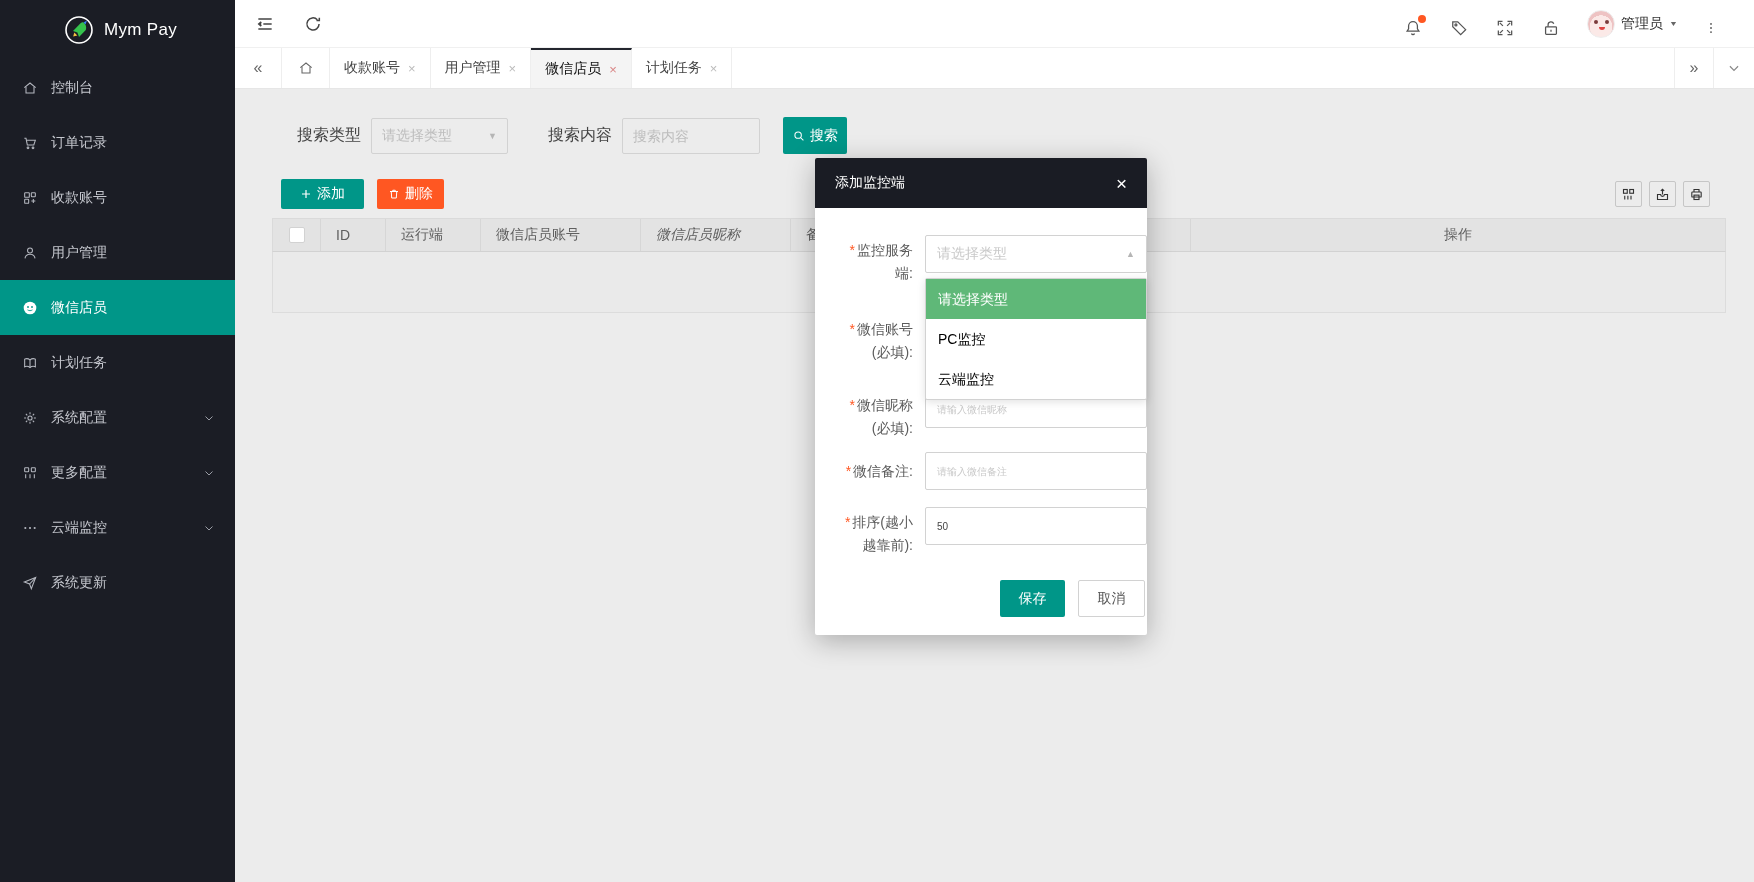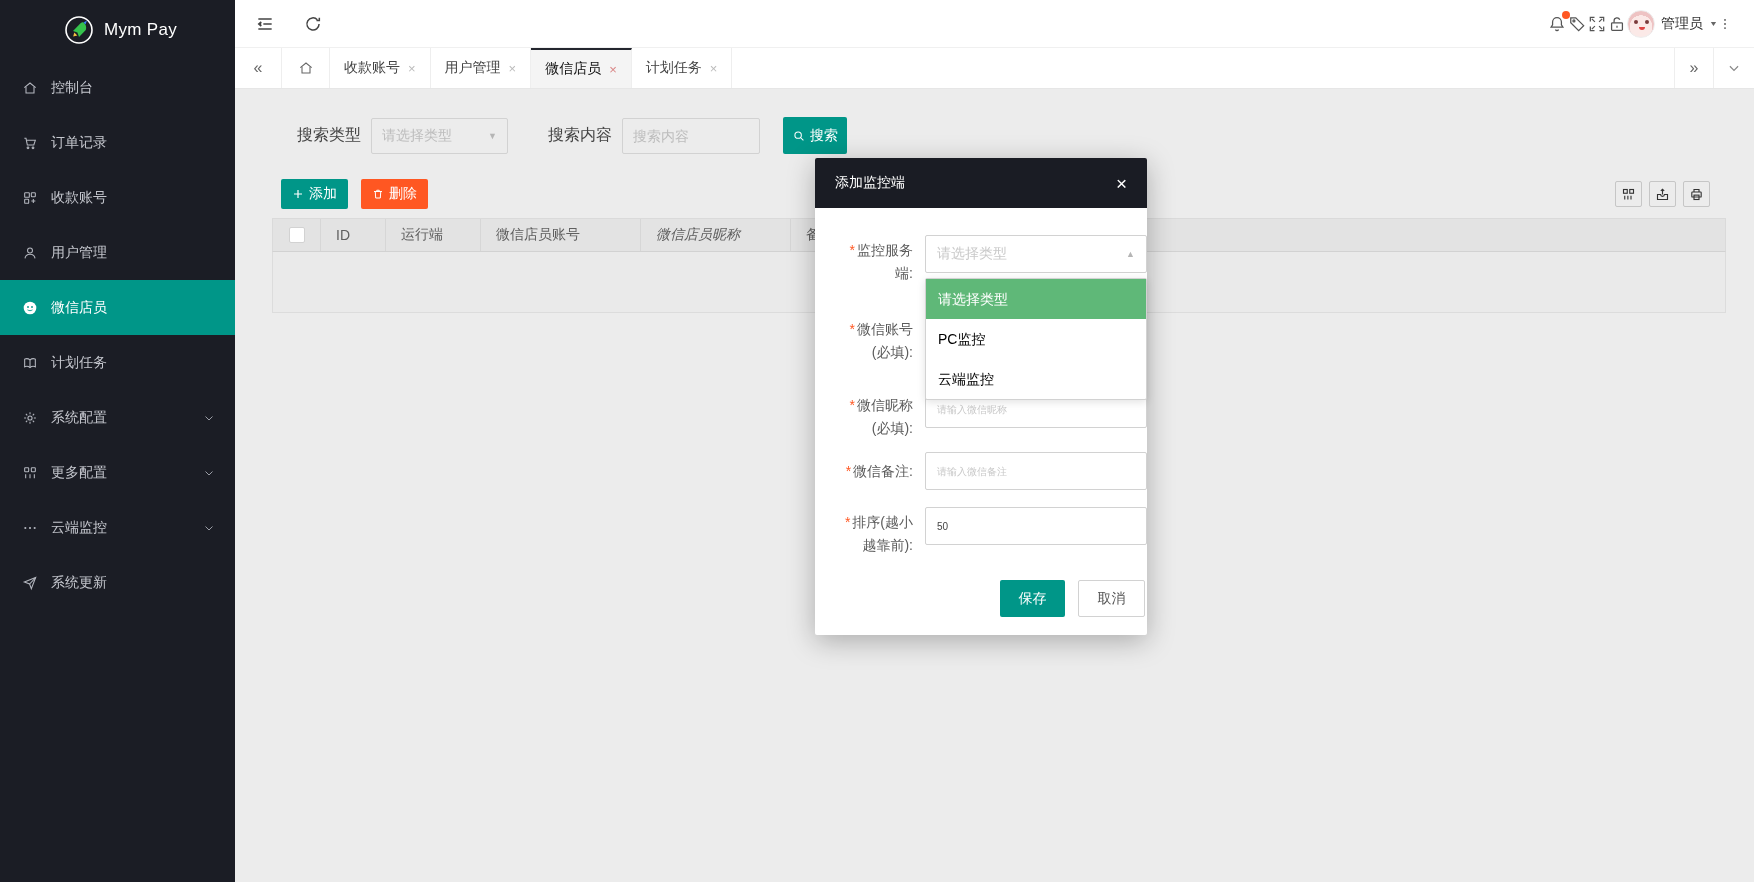--- a/index.html
+++ b/index.html
@@ -18,21 +18,21 @@
   .menu-item .mi-label { margin-left:13px; font-size:14px; }
   .menu-item .mi-caret { margin-left:auto; width:12px; height:12px; color:#9a9da6; }
   .menu-item.active { background:#009688; color:#fff; }
   .menu-item.active .mi-icon { color:#fff; }
   svg.sicon { width:100%; height:100%; display:block; }
 
   
   .topbar { position:absolute; left:235px; top:0; right:0; height:48px; background:#fff; border-bottom:1px solid #f0f0f0; display:flex; align-items:center; z-index:4; }
   .tb-icon-btn { width:20px; height:20px; color:#444; cursor:pointer; }
   .tb-left { display:flex; align-items:center; gap:28px; padding-left:20px; }
-  .tb-right { margin-left:auto; display:flex; align-items:center; padding-right:22px; }
+  .tb-right { margin-left:auto; display:flex; align-items:flex-end; gap:26px; padding-right:36px; }
   .bell-wrap { position:relative; width:20px; height:20px; }
   .bell-dot { position:absolute; right:-3px; top:-3px; width:8px; height:8px; border-radius:50%; background:#ff5722; }
   .avatar { width:28px; height:28px; border-radius:50%; background:radial-gradient(circle at 50% 60%, #fbe9e7 55%, #eec3c3 56%); position:relative; overflow:hidden; border:1px solid #eee; }
   .avatar:before { content:""; position:absolute; left:6px; top:9px; width:4px; height:4px; border-radius:50%; background:#7a3b3b; box-shadow:11px 0 0 #7a3b3b; }
   .avatar:after { content:""; position:absolute; left:11px; top:16px; width:6px; height:3px; border-radius:0 0 6px 6px; background:#d44; }
   .user-wrap { display:flex; align-items:center; gap:6px; cursor:pointer; }
   .user-name { font-size:14px; color:#333; }
   .caret-down-glyph { font-size:9px; color:#666; transform:scaleY(.8); }
 
   
@@ -58,21 +58,21 @@
   .fake-select { width:137px; height:36px; border:1px solid #d2d2d2; border-radius:2px; background:transparent; display:flex; align-items:center; padding:0 10px; color:#bdbdbd; cursor:pointer; position:relative; margin-left:10px; }
   .fake-select .sel-caret { margin-left:auto; font-size:9px; color:#b5b5b5; }
   .search-input { width:138px; height:36px; border:1px solid #d2d2d2; border-radius:2px; background:transparent; padding:0 10px; font-size:14px; color:#333; margin-left:10px; font-family:inherit; }
   .search-input::placeholder { color:#bdbdbd; }
   .lbl2 { margin-left:40px; }
   .btn-search { margin-left:23px; height:37px; padding:0 9px; background:#009688; color:#fff; border:none; border-radius:2px; font-size:14px; display:flex; align-items:center; gap:4px; cursor:pointer; font-family:inherit; }
   .btn-search .sicon { width:14px; height:14px; color:#fff; }
 
   .table-zone { position:absolute; left:37px; right:28px; top:79px; }
   .tz-toolbar { height:50px; display:flex; align-items:center; padding-top:2px; }
-  .btn-add { height:30px; padding:0 11px; background:#009688; color:#fff; border:none; border-radius:2px; font-size:14px; display:flex; align-items:center; gap:5px; cursor:pointer; margin-left:9px; font-family:inherit; }
+  .btn-add { height:30px; padding:0 19px; background:#009688; color:#fff; border:none; border-radius:2px; font-size:14px; display:flex; align-items:center; gap:5px; cursor:pointer; margin-left:9px; font-family:inherit; }
   .btn-del { height:30px; padding:0 11px; background:#ff5722; color:#fff; border:none; border-radius:2px; font-size:14px; display:flex; align-items:center; gap:5px; cursor:pointer; margin-left:13px; font-family:inherit; }
   .btn-add .sicon,.btn-del .sicon { width:12px; height:12px; }
   .tz-tools { margin-left:auto; display:flex; gap:7px; padding-right:16px; }
   .tool-btn { width:27px; height:26px; border:1px solid #c6c6c6; border-radius:2px; display:flex; align-items:center; justify-content:center; color:#333; cursor:pointer; background:transparent; }
   .tool-btn .sicon { width:15px; height:15px; }
 
   .thead { display:flex; height:34px; background:#e3e3e3; border:1px solid #dadada; border-bottom:1px solid #d2d2d2; align-items:stretch; }
   .th { display:flex; align-items:center; padding:0 15px; font-size:14px; color:#5f5f5f; border-right:1px solid #d6d6d6; }
   .th:last-child { border-right:none; }
   .th-cb { width:48px; justify-content:center; padding:0; }
@@ -400,20 +400,21 @@
       </div>
       <div class="thead">
         <div class="th th-cb">
             <span class="checkbox"></span>
           </div>
         <div class="th th-id">ID</div>
         <div class="th th-run">运行端</div>
         <div class="th th-acc">微信店员账号</div>
         <div class="th th-nick">微信店员昵称</div>
         <div class="th th-note">备注</div>
+        <div class="th th-op">操作</div>
       </div>
       <div class="empty-row"></div>
     </div>
   </main>
 
   <section class="modal">
     <div class="modal-head">
       <span class="modal-title">添加监控端</span>
       <span class="modal-close">×</span>
     </div>

